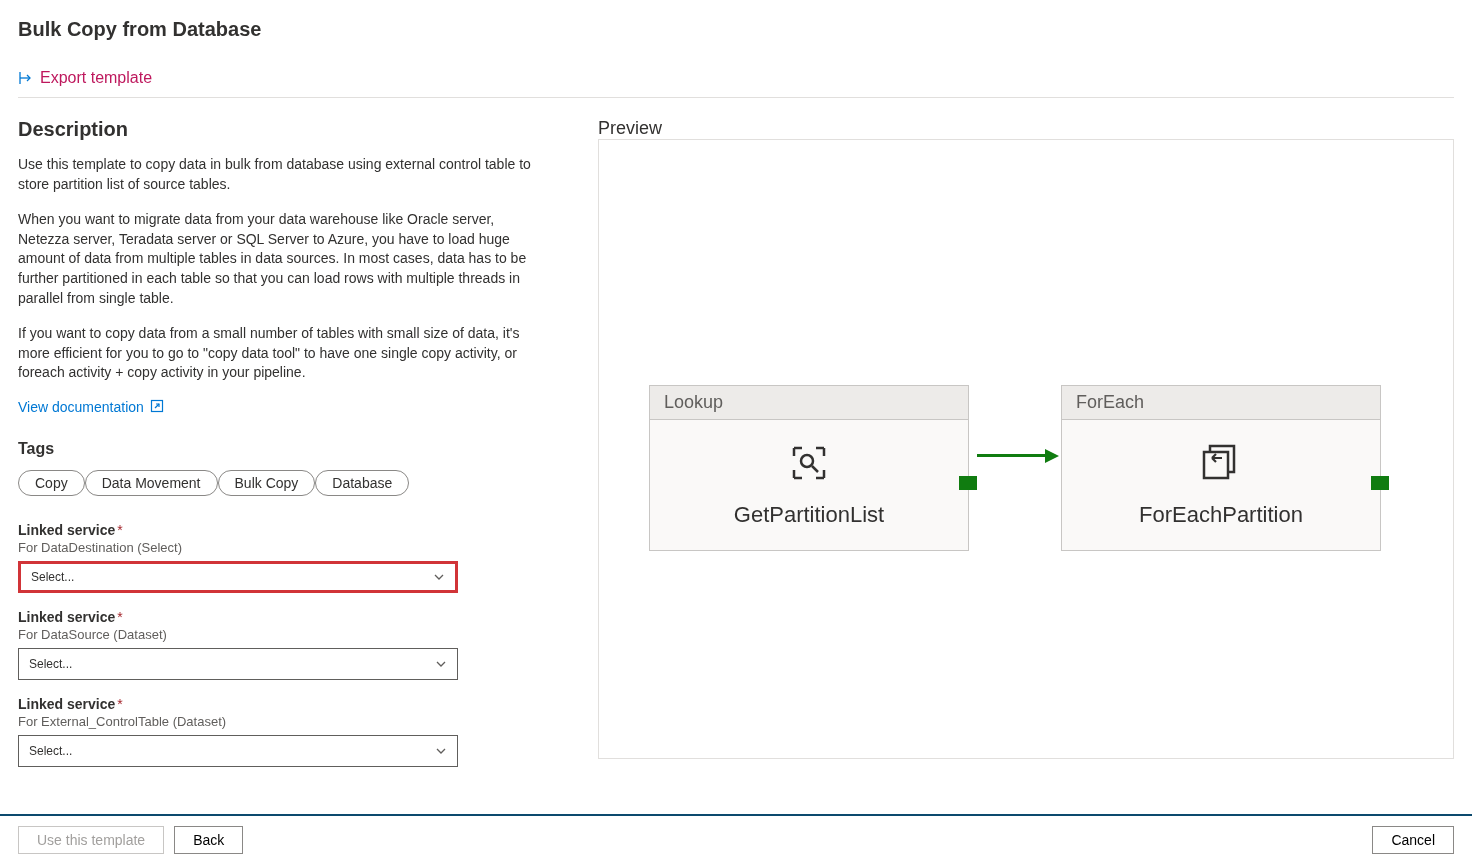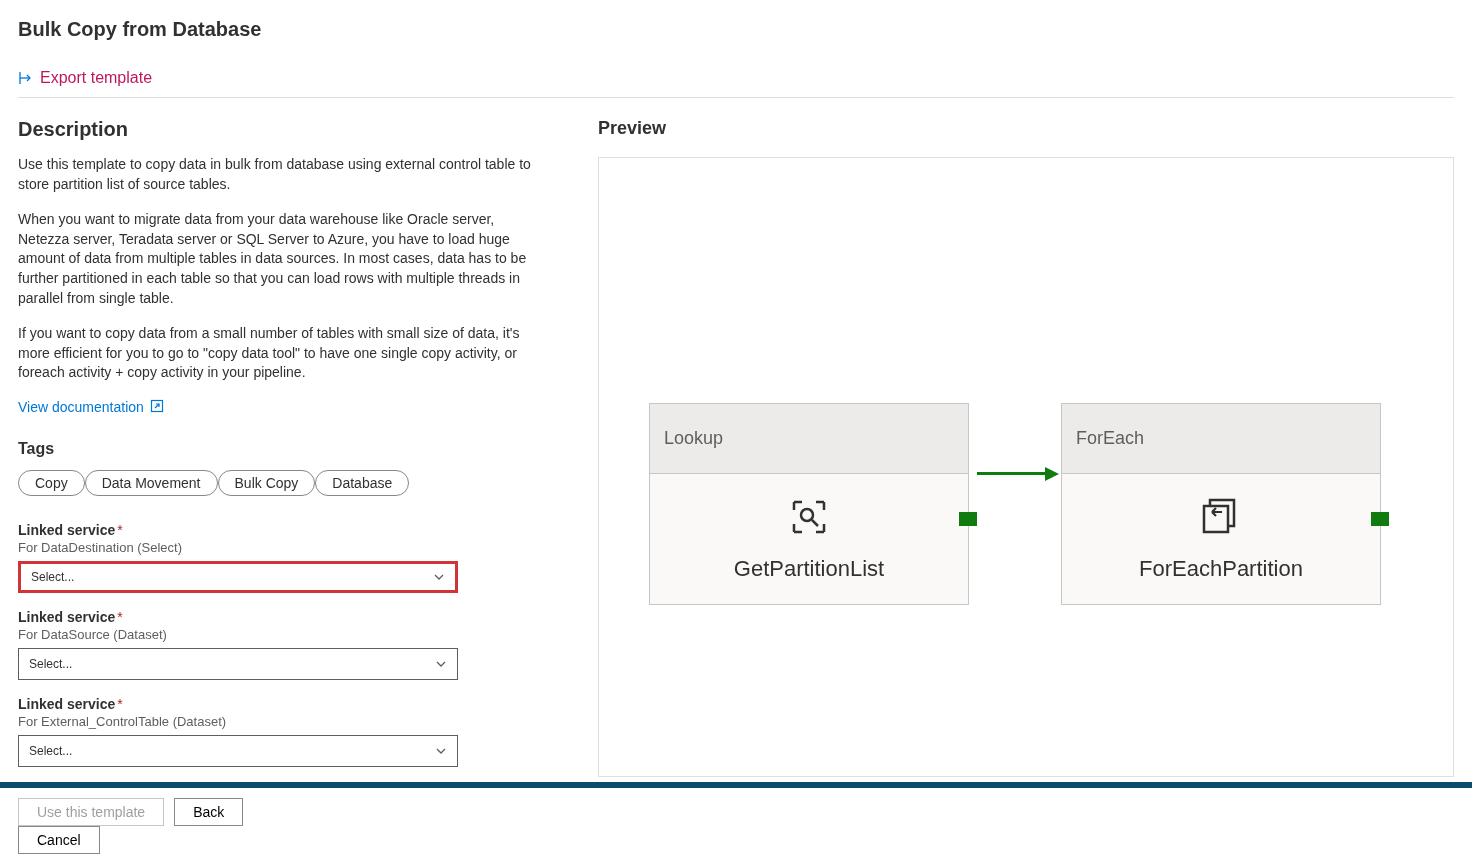--- a/index.html
+++ b/index.html
@@ -22,32 +22,32 @@
     .inputs-heading { font-size: 16px; font-weight: 600; display: flex; align-items: center; gap: 6px; margin-bottom: 14px; }
     .info-icon { color: #605e5c; display: inline-flex; }
     .field-group { margin-bottom: 16px; }
     .field-label { font-size: 14px; font-weight: 600; }
     .req { color: #a4262c; margin-left: 2px; }
     .field-sub { font-size: 13px; color: #605e5c; margin-top: 2px; margin-bottom: 6px; }
     .select { border: 1px solid #605e5c; height: 32px; width: 440px; display: flex; align-items: center; justify-content: space-between; padding: 0 10px; cursor: pointer; background: #fff; }
     .select.highlight { border: 3px solid #d13438; }
     .select-text { color: #323130; font-size: 12px; }
     .chevron { color: #605e5c; display: inline-flex; }
-    .preview-heading { font-size: 18px; font-weight: 700; margin-bottom: 18px; }
+    .preview-heading { font-size: 18px; font-weight: 400; }
     .preview-canvas { border: 1px solid #e1dfdd; height: 620px; position: relative; background: #fff; }
     .node { position: absolute; width: 320px; border: 1px solid #c8c6c4; background: #faf9f8; }
-    .node-header { background: #edebe9; padding: 24px 14px; font-size: 18px; color: #605e5c; border-bottom: 1px solid #c8c6c4; }
+    .node-header { background: #edebe9; padding: 6px 14px; font-size: 18px; color: #605e5c; border-bottom: 1px solid #c8c6c4; }
     .node-body { display: flex; align-items: center; gap: 18px; padding: 22px 18px; flex-direction: column; }
     .node-icon { width: 42px; height: 42px; display: flex; align-items: center; justify-content: center; }
     .node-title { font-size: 22px; color: #323130; }
     .connector-out { position: absolute; right: -9px; top: 50%; transform: translateY(8px); width: 18px; height: 14px; background: #107c10; }
     .connector-in-right { position: absolute; right: -9px; top: 50%; transform: translateY(8px); width: 18px; height: 14px; background: #107c10; }
     .arrow-line { position: absolute; height: 3px; background: #107c10; }
     .arrow-head { position: absolute; width: 0; height: 0; border-top: 7px solid transparent; border-bottom: 7px solid transparent; border-left: 14px solid #107c10; }
-    .footer { position: fixed; bottom: 0; left: 0; right: 0; display: flex; justify-content: space-between; align-items: flex-start; padding: 10px 18px; background: #fff; border-top: 6px solid #0c4a6e; flex-direction: column; }
+    .footer { position: fixed; bottom: 0; left: 0; right: 0; display: flex; justify-content: space-between; align-items: flex-end; padding: 10px 18px; background: #fff; border-top: 2px solid #0c4a6e; }
     .footer-left { display: flex; gap: 10px; }
     .btn { border: 1px solid #8a8886; padding: 5px 18px; font-size: 14px; background: #fff; cursor: pointer; }
     .btn.disabled { color: #a19f9d; border-color: #c8c6c4; cursor: default; }
   </style>
 </head>
 <body>
 
 <div class="page">
   <div class="page-title">Bulk Copy from Database</div>
 

